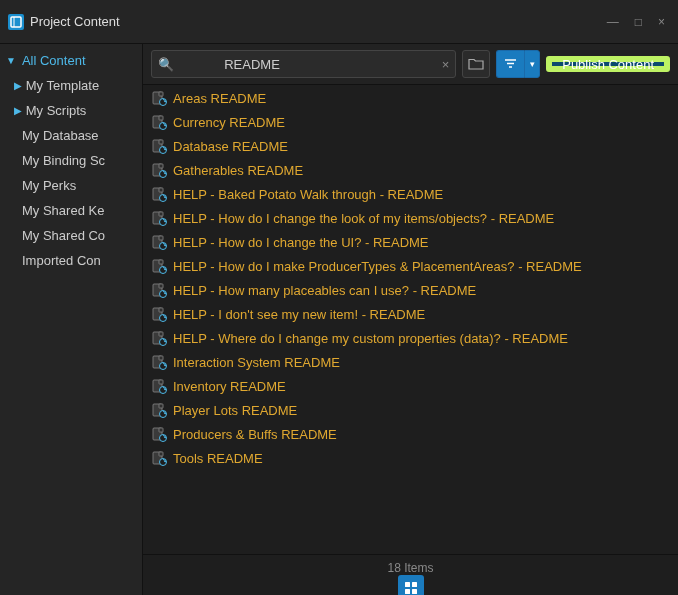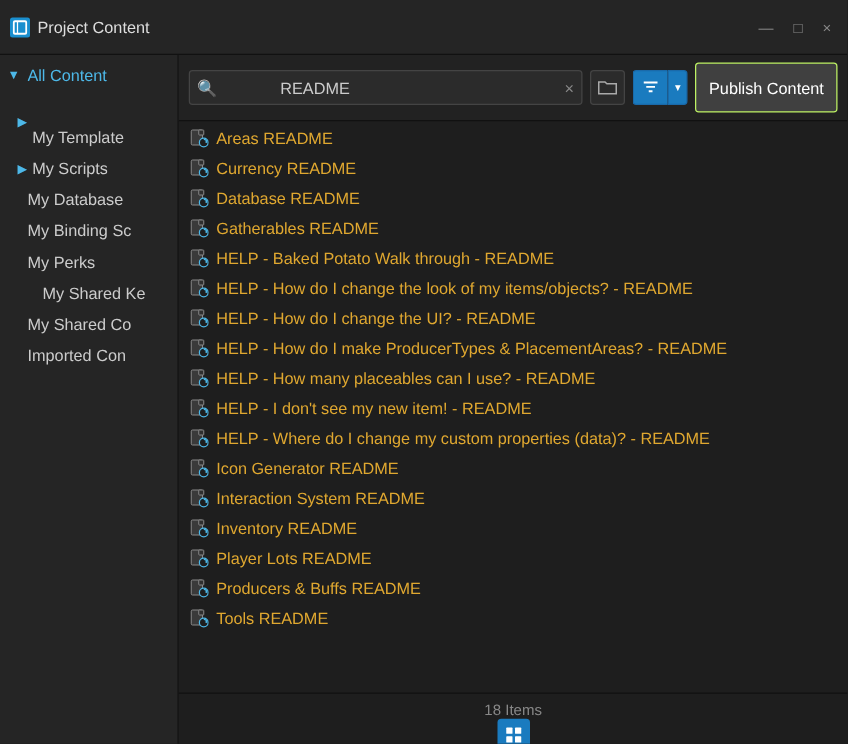--- a/index.html
+++ b/index.html
@@ -157,25 +157,25 @@
       border: 1px solid #1a6aaa;
       border-radius: 0 3px 3px 0;
       color: white;
       height: 28px;
       width: 16px;
       display: flex; align-items: center; justify-content: center;
       cursor: pointer;
       font-size: 9px;
     }
     .publish-btn {
-      background: #404040;
-      border: 1px solid #bef264;
+      background: #0c4a6e;
+      border: 6px solid #bef264;
       border-radius: 3px;
       color: white;
-      height: 40px;
+      height: 16px;
       padding: 0 10px;
       display: flex; align-items: center;
       cursor: pointer;
       font-size: 13px;
       white-space: nowrap;
     }
 
     
     .file-list {
       flex: 1;
@@ -248,37 +248,37 @@
 
 <div class="main-layout">
 
   <div class="sidebar" id="sidebar-container">
   <div class="sidebar-item root-item active">
         <span class="arrow-icon">▼</span>
         <span style="overflow: hidden; text-overflow: ellipsis;">All Content</span>
       </div>
       <div class="sidebar-item level1">
         <span class="arrow-right">▶</span>
-        <span style="overflow: hidden; text-overflow: ellipsis; margin-top: 24px;">My Template</span>
+        <span style="overflow: hidden; text-overflow: ellipsis;">My Template</span>
       </div>
       <div class="sidebar-item level1">
         <span class="arrow-right">▶</span>
         <span style="overflow: hidden; text-overflow: ellipsis;">My Scripts</span>
       </div>
       <div class="sidebar-item level2">
         <span style="overflow: hidden; text-overflow: ellipsis;">My Database</span>
       </div>
       <div class="sidebar-item level2">
         <span style="overflow: hidden; text-overflow: ellipsis;">My Binding Sc</span>
       </div>
       <div class="sidebar-item level2">
         <span style="overflow: hidden; text-overflow: ellipsis;">My Perks</span>
       </div>
       <div class="sidebar-item level2">
-        <span style="overflow: hidden; text-overflow: ellipsis; margin-left: 12px;">My Shared Ke</span>
+        <span style="overflow: hidden; text-overflow: ellipsis;">My Shared Ke</span>
       </div>
       <div class="sidebar-item level2">
         <span style="overflow: hidden; text-overflow: ellipsis;">My Shared Co</span>
       </div>
       <div class="sidebar-item level2">
         <span style="overflow: hidden; text-overflow: ellipsis;">Imported Con</span>
       </div>
     </div>
 
   <div class="content-area">
@@ -421,31 +421,20 @@
         <div class="file-item">
           <div class="file-icon"><svg width="16" height="16" viewBox="0 0 16 16">
     <rect x="2" y="1" width="9" height="12" rx="1" fill="#3a3a3a" stroke="#888" stroke-width="0.8"></rect>
     <path d="M8 1l4 4" stroke="#888" stroke-width="0.8" fill="none"></path>
     <rect x="8" y="1" width="4" height="4" rx="0.5" fill="#2e2e2e" stroke="#888" stroke-width="0.8"></rect>
     <circle cx="12" cy="11" r="3.5" fill="#1e1e1e" stroke="#4db8e8" stroke-width="1"></circle>
     <path d="M12 8.5 A2.5 2.5 0 0 1 14.5 11" stroke="#4db8e8" stroke-width="1" fill="none"></path>
     <polygon points="14.5,9.5 14.5,11.5 12.8,10.5" fill="#4db8e8"></polygon>
   </svg></div>
           <span class="file-label">HELP - Where do I change my custom properties (data)? - README</span>
-        </div>
-        <div class="file-item">
-          <div class="file-icon"><svg width="16" height="16" viewBox="0 0 16 16">
-    <rect x="2" y="1" width="9" height="12" rx="1" fill="#3a3a3a" stroke="#888" stroke-width="0.8"></rect>
-    <path d="M8 1l4 4" stroke="#888" stroke-width="0.8" fill="none"></path>
-    <rect x="8" y="1" width="4" height="4" rx="0.5" fill="#2e2e2e" stroke="#888" stroke-width="0.8"></rect>
-    <circle cx="12" cy="11" r="3.5" fill="#1e1e1e" stroke="#4db8e8" stroke-width="1"></circle>
-    <path d="M12 8.5 A2.5 2.5 0 0 1 14.5 11" stroke="#4db8e8" stroke-width="1" fill="none"></path>
-    <polygon points="14.5,9.5 14.5,11.5 12.8,10.5" fill="#4db8e8"></polygon>
-  </svg></div>
-          <span class="file-label">Icon Generator README</span>
         </div>
         <div class="file-item">
           <div class="file-icon"><svg width="16" height="16" viewBox="0 0 16 16">
     <rect x="2" y="1" width="9" height="12" rx="1" fill="#3a3a3a" stroke="#888" stroke-width="0.8"></rect>
     <path d="M8 1l4 4" stroke="#888" stroke-width="0.8" fill="none"></path>
     <rect x="8" y="1" width="4" height="4" rx="0.5" fill="#2e2e2e" stroke="#888" stroke-width="0.8"></rect>
     <circle cx="12" cy="11" r="3.5" fill="#1e1e1e" stroke="#4db8e8" stroke-width="1"></circle>
     <path d="M12 8.5 A2.5 2.5 0 0 1 14.5 11" stroke="#4db8e8" stroke-width="1" fill="none"></path>
     <polygon points="14.5,9.5 14.5,11.5 12.8,10.5" fill="#4db8e8"></polygon>
   </svg></div>

